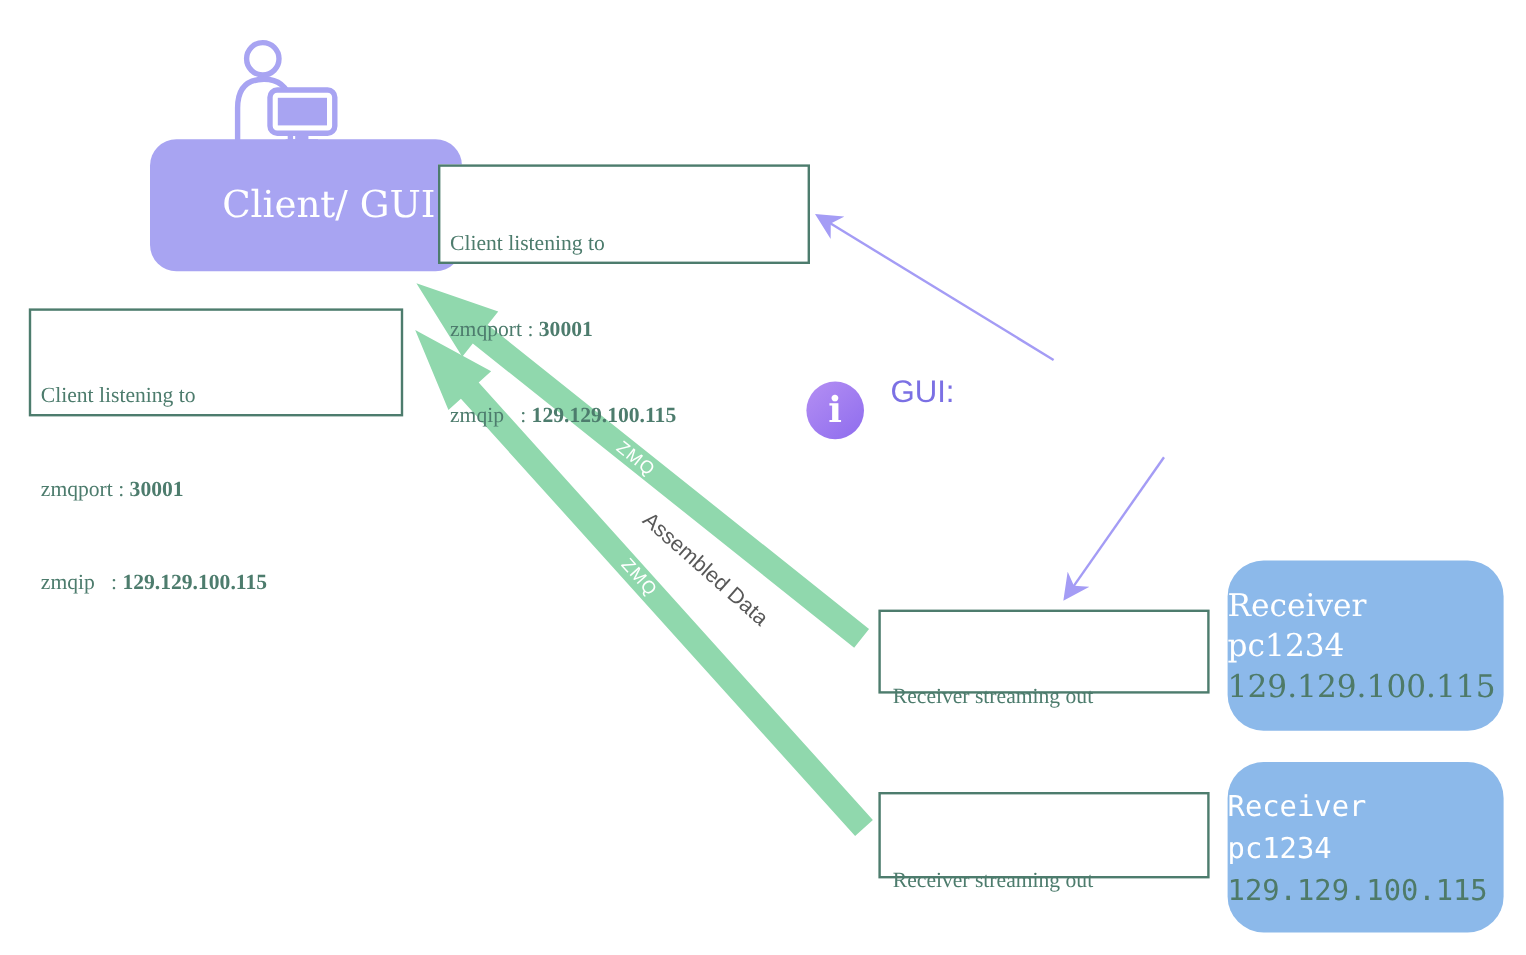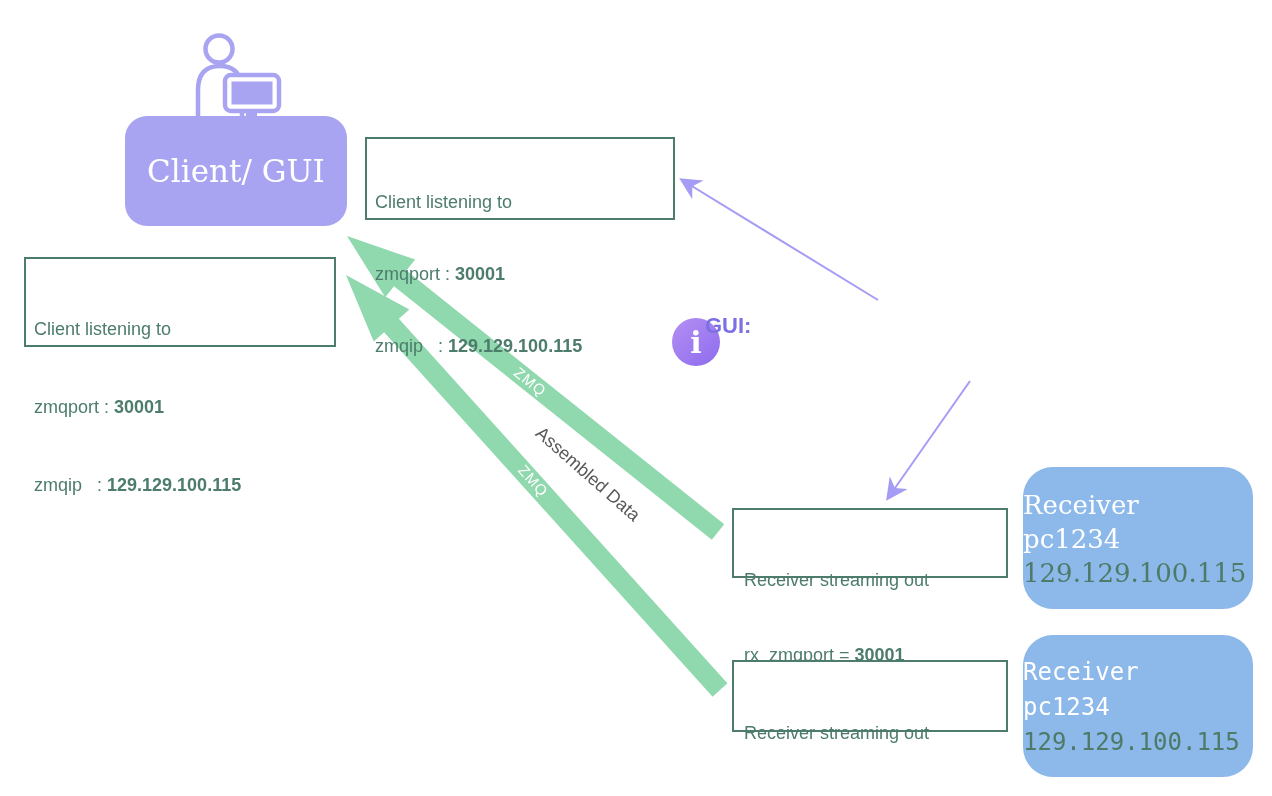--- a/index.html
+++ b/index.html
@@ -5,51 +5,50 @@
   html,body{margin:0;padding:0;background:#ffffff;}
   #canvas{
     position:relative;width:1272px;height:796px;background:#ffffff;overflow:hidden;
     font-family:"Liberation Sans",sans-serif;
   }
   .abs{position:absolute;}
   
   .client-box{
     left:125px;top:116px;width:222px;height:110px;
     background:#a8a4f2;border-radius:22px;
-    display:flex;align-items:center;justify-content:center;
+    display:flex;align-items:center;justify-content:center;padding-left:38px;
   }
   .client-box .label{
     font-family:"DejaVu Serif","Liberation Serif",serif;
     font-size:31px;color:#ffffff;
   }
   
   .mono-box{
     border:2px solid #4d7c6d;background:#ffffff;
-    font-family:Liberation Sans, sans-serif;
+    font-family:Liberation Serif, serif;
     font-size:18px;color:#4d7c6d;white-space:pre;box-sizing:border-box;
   }
   .mono-box .ln{display:block;}
   .mono-box b{font-weight:bold;}
   .listen-top{left:365px;top:137px;width:310px;height:83px;padding:3px 8px;line-height:24px;}
   .listen-left{left:24px;top:257px;width:312px;height:90px;padding:5px 8px;line-height:26px;}
   .stream1{left:732px;top:508px;width:276px;height:70px;padding:8px 10px;line-height:25px;}
   .stream2{left:732px;top:660px;width:276px;height:72px;padding:9px 10px;line-height:25px;}
   
   .info-badge{
     left:672px;top:318px;width:48px;height:48px;border-radius:50%;
     background:linear-gradient(140deg,#b48ff3 0%,#8e6cee 100%);
     display:flex;align-items:center;justify-content:center;
     color:#ffffff;font-size:30px;font-weight:bold;
     font-family:"DejaVu Serif","Liberation Serif",serif;
   }
   .gui-note{
-    left:705px;top:309px;width:500px;
-    color:#7b70e4;font-size:22px;line-height:34px;
+    left:742px;top:309px;width:500px;
+    color:#7b70e4;font-size:26px;line-height:34px;
     font-family:"Liberation Sans",sans-serif;
-    font-weight:bold;
   }
   
   .recv-box{
     width:230px;height:142px;background:#8cb9ea;border-radius:30px;
     text-align:left;box-sizing:border-box;color:#ffffff;
   }
   .recv1{left:1023px;top:467px;padding-top:21px;
     font-family:"DejaVu Serif","Liberation Serif",serif;font-size:26px;line-height:34px;}
   .recv2{left:1023px;top:635px;padding-top:20px;
     font-family:"DejaVu Sans Mono","Liberation Mono",monospace;font-size:24px;line-height:35px;}
@@ -106,21 +105,20 @@
 
   <div class="abs info-badge">
     <span>i</span>
   </div>
   <div class="abs gui-note">
     <div>GUI:</div>
   </div>
 
   <div class="abs mono-box stream1">
     <span class="ln">Receiver streaming out</span>
-    <span class="ln"><span>rx_zmqport = </span><b>30001</b></span>
   </div>
   <div class="abs mono-box stream2">
     <span class="ln">Receiver streaming out</span>
     
   </div>
 
   <div class="abs recv-box recv1">
     <div>Receiver</div>
     <div>pc1234</div>
     <div class="ip">129.129.100.115</div>

